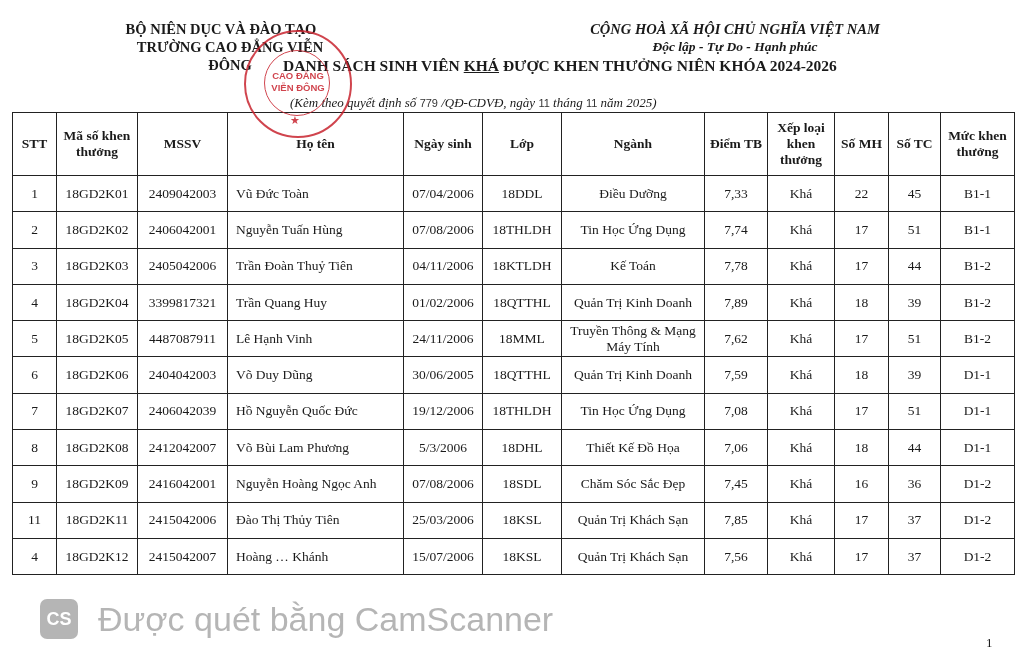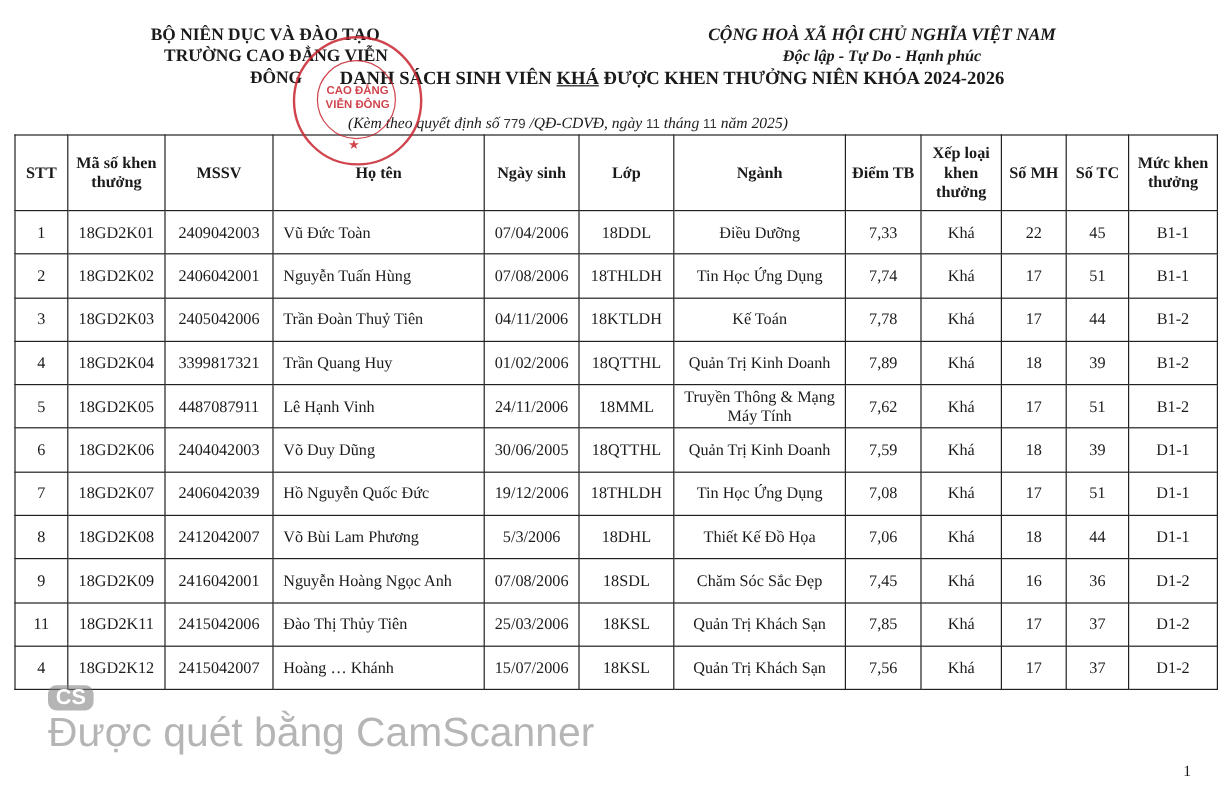--- a/index.html
+++ b/index.html
@@ -41,22 +41,22 @@
     position:absolute; left:18px; top:18px; width:64px; height:64px;
     border:1.5px solid #c8242f; border-radius:50%;
   }
   .stamp .txt {
     position:absolute; left:0; top:38px; width:104px; text-align:center;
     color:#c8242f; font-family:"Liberation Sans",sans-serif; font-size:9.5px; font-weight:bold; line-height:12px;
   }
   .stamp .star { position:absolute; left:44px; top:82px; color:#c8242f; font-size:11px; }
 
   .watermark {
-    position:absolute; left:40px; top:571px; height:40px; display:flex; align-items:flex-start;
-    color:rgba(120,120,120,0.55); font-family:"Liberation Sans",sans-serif; font-size:34px; pointer-events:none;flex-direction:column;
+    position:absolute; left:40px; top:599px; height:40px; display:flex; align-items:center;
+    color:rgba(120,120,120,0.55); font-family:"Liberation Sans",sans-serif; font-size:34px; pointer-events:none;
   }
   .watermark .cs-logo {
     width:38px; height:40px; border-radius:7px; background:rgba(120,120,120,0.55);
     color:#fff; font-size:18px; font-weight:bold; display:flex; align-items:center; justify-content:center; margin-right:20px;
   }
   .pagenum { position:absolute; left:986px; top:635px; font-size:13px; }
 </style>
 </head>
 <body>
 

